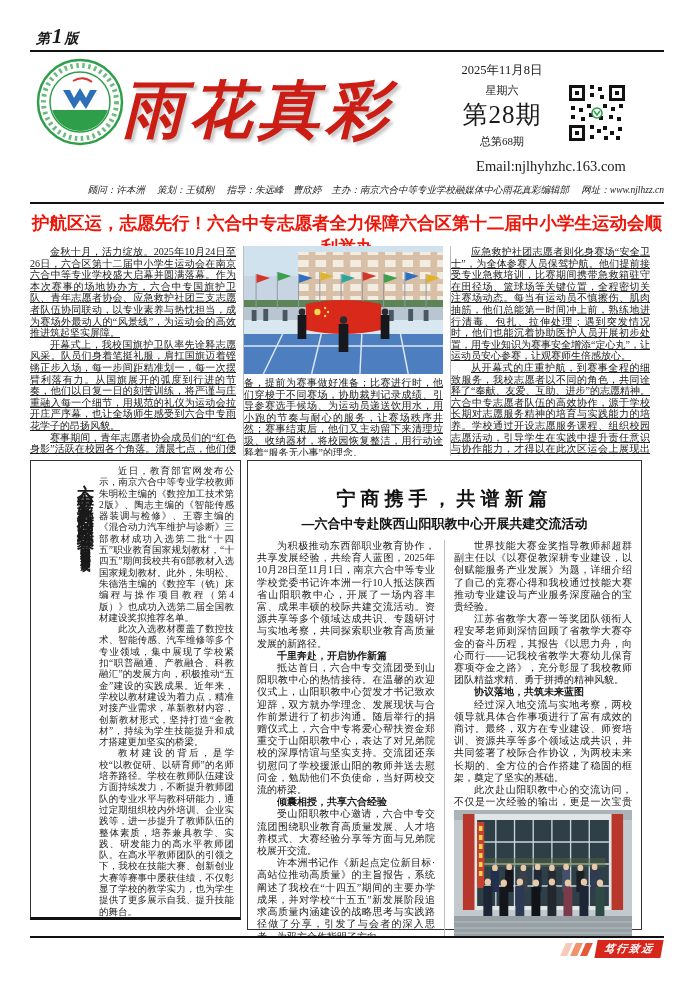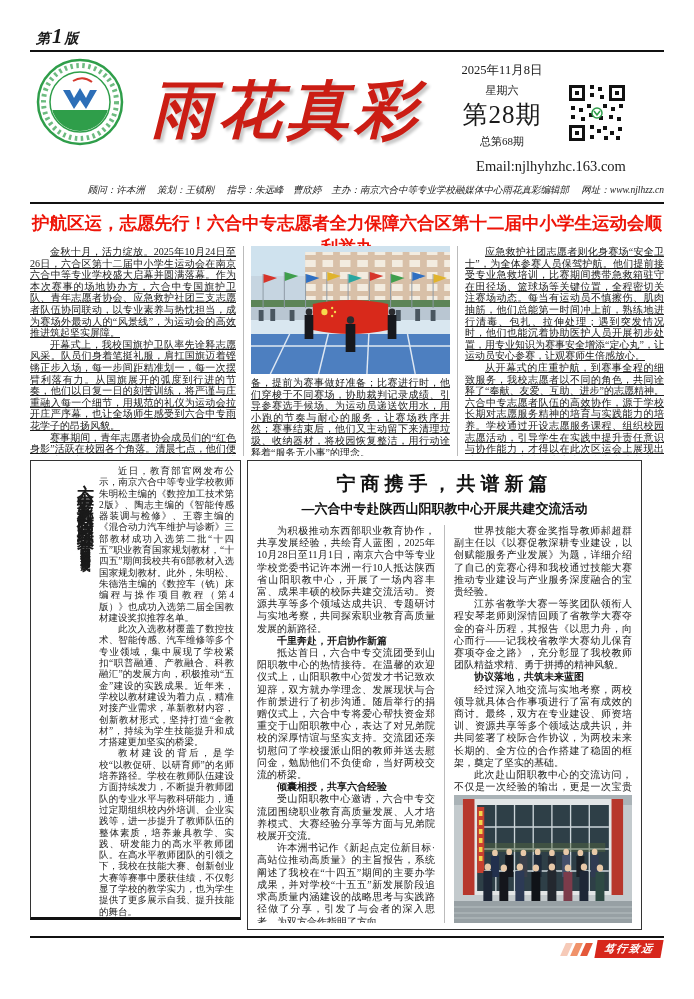--- a/index.html
+++ b/index.html
@@ -8,59 +8,59 @@
 
   
   .edition{position:absolute;left:36px;top:24px;font-style:italic;font-weight:bold;font-size:14px;}
   .edition .ed-num{font-size:21px;padding:0 2px;}
   .rule{position:absolute;left:30px;width:634px;background:#111;}
   .rule-top{top:50px;height:2px;}
   .rule-mid{top:202px;height:2px;}
   .rule-bottom{top:936px;height:2px;}
 
   .logo{position:absolute;left:36px;top:58px;}
-  .paper-title{position:absolute;left:122px;top:62px;width:330px;text-align:center;
+  .paper-title{position:absolute;left:122px;top:62px;width:330px;text-align:left;
      font-size:62px;line-height:96px;font-weight:bold;font-style:italic;color:#cb1d14;
      letter-spacing:6px;text-shadow:3px 3px 3px #c9c9c9, -1px -1px 0 #ffffff;}
   .issue-block{position:absolute;left:446px;top:62px;width:112px;text-align:center;}
   .issue-date{font-size:12.5px;}
   .issue-week{font-size:11px;margin-top:4px;}
   .issue-no{font-size:25px;letter-spacing:1px;}
   .issue-total{font-size:11px;margin-top:3px;}
   .qr{position:absolute;left:566px;top:82px;}
   .email{position:absolute;left:436px;top:158px;width:230px;text-align:center;font-size:14.5px;}
 
   .credits{position:absolute;left:30px;top:184px;width:634px;display:flex;justify-content:flex-end;
      font-size:9.5px;font-style:italic;white-space:nowrap;}
   .credits span{margin-right:10px;}
   .credits .cr-right span:last-child{margin-right:0;}
 
   
   .headline{position:absolute;left:30px;top:211px;width:634px;margin:0;text-align:center;
      font-family:"Liberation Sans","DejaVu Sans",sans-serif;font-size:17.5px;font-weight:bold;color:#ee1408;}
   .a1{position:absolute;left:30px;top:246px;width:634px;height:210px;display:flex;}
   .a1 .col{width:206px;overflow:hidden;text-decoration:underline;}
-  .a1 .col+.col{border-left:1px solid #bbb;padding-left:7px;margin-left:7px;width:199px;}
+  .a1 .col+.col{border-left:1px solid #bbb;margin-left:7px;width:199px;}
   p{margin:0;text-indent:2em;text-align:justify;font-size:10px;line-height:11.6px;}
   p.noindent{text-indent:0;}
   p.subhead{font-weight:bold;}
   .photo1{display:block;width:100%;height:128px;margin-bottom:3px;}
 
   
   .box-left{position:absolute;left:30px;top:460px;width:211px;height:460px;border:1px solid #333;
      border-bottom:3px solid #111;box-sizing:border-box;display:flex;background:#fff;}
   .vtitle{width:60px;padding:10px 2px 4px 6px;writing-mode:vertical-rl;text-orientation:upright;
      overflow:hidden;font-family:"Liberation Sans","DejaVu Sans",sans-serif;}
   .vt-main{font-size:17px;font-weight:bold;letter-spacing:4px;}
   .vt-sub{font-size:10px;font-weight:bold;letter-spacing:1px;}
   .a2text{flex:1;padding:5px 6px 4px 0;overflow:hidden;}
   .a2text p{font-size:9.5px;line-height:11.3px;}
 
   .box-right{position:absolute;left:247px;top:460px;width:395px;height:470px;border:1px solid #333;
-     box-sizing:border-box;padding:10px 9px 6px;background:#fff;}
+     box-sizing:border-box;padding:25px 9px 6px;background:#fff;}
   .a3title{margin:0;text-align:center;font-family:"Liberation Sans","DejaVu Sans",sans-serif;
      font-size:19px;font-weight:bold;letter-spacing:5px;color:#111;}
   .a3sub{margin:3px 0 7px;text-align:center;font-family:"Liberation Sans","DejaVu Sans",sans-serif;
      font-size:13px;font-weight:bold;color:#111;}
   .a3cols{display:flex;height:398px;}
   .a3cols .col{flex:1;overflow:hidden;}
   .a3cols .col2{border-left:1px solid #bbb;padding-left:9px;margin-left:9px;display:flex;flex-direction:column;}
   .a3cols p{font-size:10px;line-height:12.2px;}
   .a3text2{flex:1;overflow:hidden;}
   .photo2{display:block;width:100%;height:128px;margin-top:3px;}

